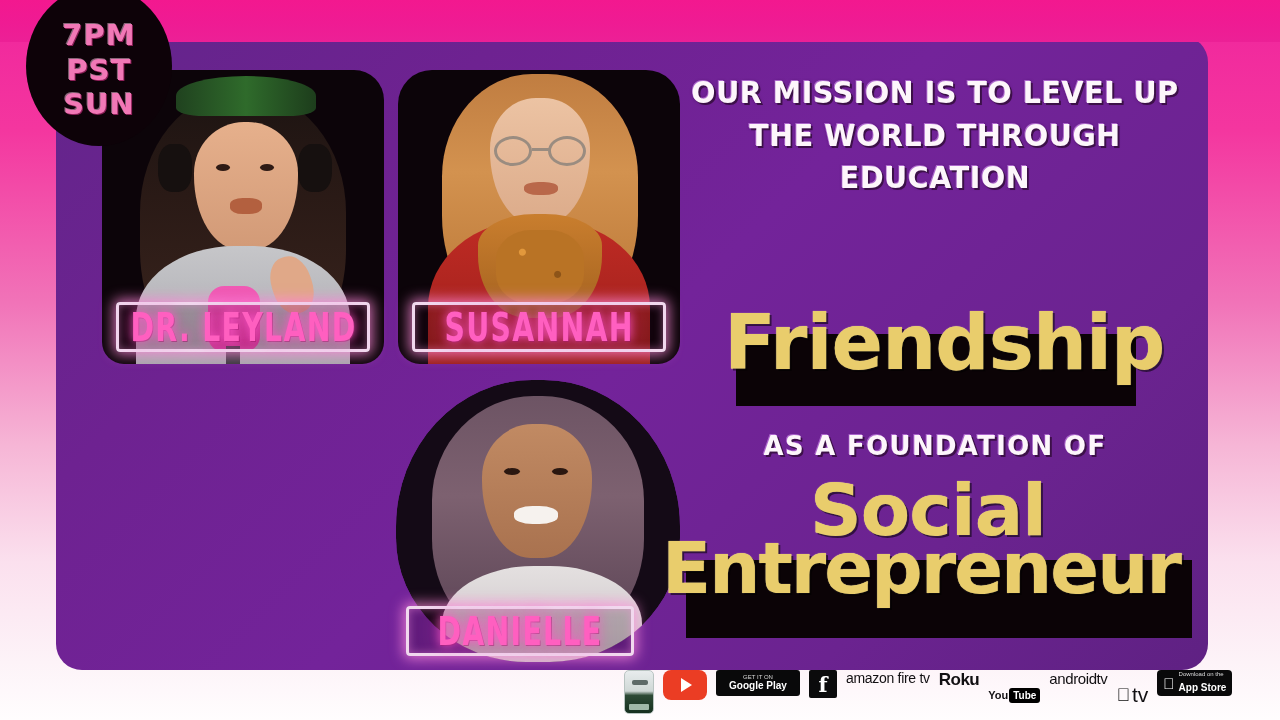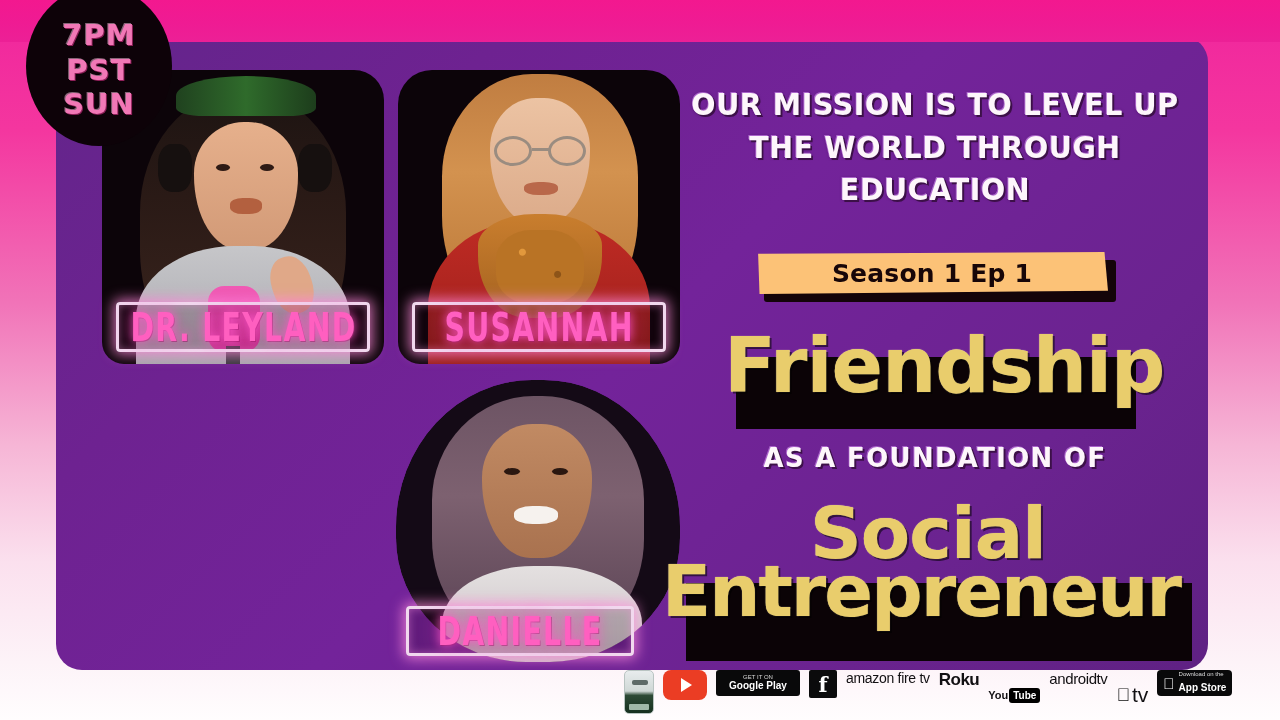--- a/index.html
+++ b/index.html
@@ -76,21 +76,21 @@
   }
   .namebox span{
     font-size:33px; font-weight:bold; letter-spacing:1.5px;
     color:#ff5fc0; font-family:"DejaVu Sans", sans-serif;
     transform:scaleX(.86) scaleY(1.18);
     text-shadow:0 0 10px rgba(255,90,200,.95), 0 0 20px rgba(255,60,190,.6), 1px 1px 0 rgba(120,0,70,.5);
     white-space:nowrap;
   }
 
   
-  .right{ position:absolute; left:614px; top:20px; width:530px; height:616px; }
+  .right{ position:absolute; left:614px; top:8px; width:530px; height:616px; }
 
   .mission{
     position:absolute; left:0; top:28px; width:530px; text-align:center;
     font-size:30px; font-weight:bold; line-height:1.42; letter-spacing:.6px;
     color:#fdf6fb; font-family:"DejaVu Sans", sans-serif;
     transform:scaleX(.95);
     text-shadow:2px 2px 0 #3c1048, -1px -1px 0 rgba(190,120,220,.8), 0 0 3px rgba(60,10,80,.7);
   }
 
   .ep-wrap{ position:absolute; left:86px; top:196px; width:360px; height:48px; }
@@ -102,21 +102,21 @@
     position:absolute; left:0; top:0; width:352px; height:42px;
     background:#fcc277; border-radius:4px;
     display:flex; align-items:center; justify-content:center;
     clip-path:polygon(0.6% 4%, 99% 0%, 100% 92%, 1% 100%);
   }
   .ep-badge span{
     font-size:25px; font-weight:bold; color:#170608; letter-spacing:.2px;
     font-family:"DejaVu Sans", sans-serif;
   }
 
-  .goldblock{ position:absolute;margin-top:11px; }
+  .goldblock{ position:absolute; }
   .goldblock .blk{ position:absolute; background:#0b0306; }
   .goldblock .txt{
     position:absolute; white-space:nowrap;
     font-family:"DejaVu Sans", sans-serif; font-weight:bold;
     color:#e9cd6c;
     text-shadow:2px 2px 0 rgba(0,0,0,.55), 0 0 1px rgba(255,240,180,.9);
   }
 
   .friendship-wrap{ position:absolute; left:30px; top:256px; width:470px; height:110px; }
   .friendship-wrap .blk{ left:36px; top:34px; width:400px; height:72px; }
@@ -257,26 +257,20 @@
         <span>DANIELLE</span>
       </div>
     </div>
 
   </div>
 
   <div class="right">
 
     <div class="mission">OUR MISSION IS TO LEVEL UP THE WORLD THROUGH EDUCATION</div>
 
-    <div class="ep-wrap">
-      <div class="ep-shadow"></div>
-      <div class="ep-badge">
-        <span>Season 1 Ep 1</span>
-      </div>
-    </div>
 
     <div class="goldblock friendship-wrap">
       <div class="blk"></div>
       <div class="txt">Friendship</div>
     </div>
 
     <div class="foundation">AS A FOUNDATION OF</div>
 
     <div class="goldblock social-wrap">
       <div class="txt">Social</div>

